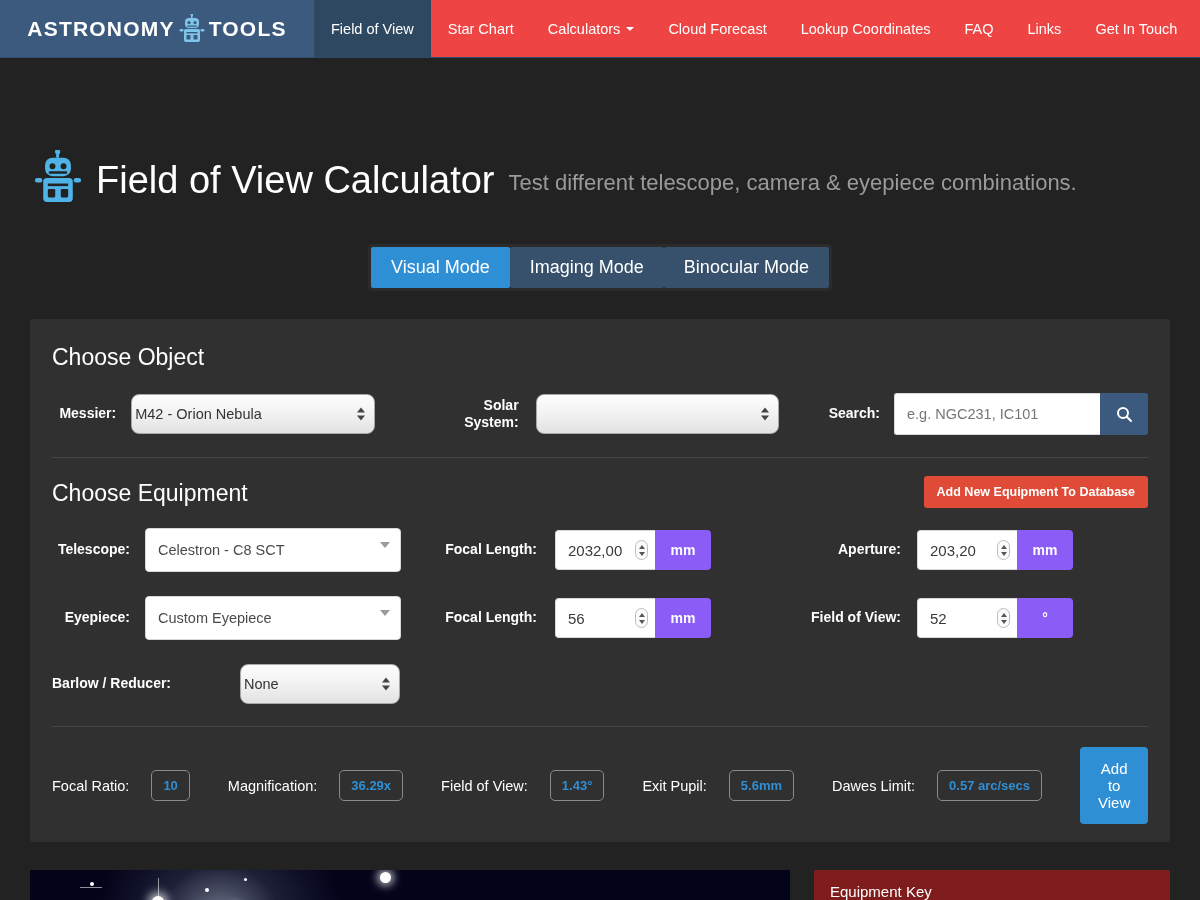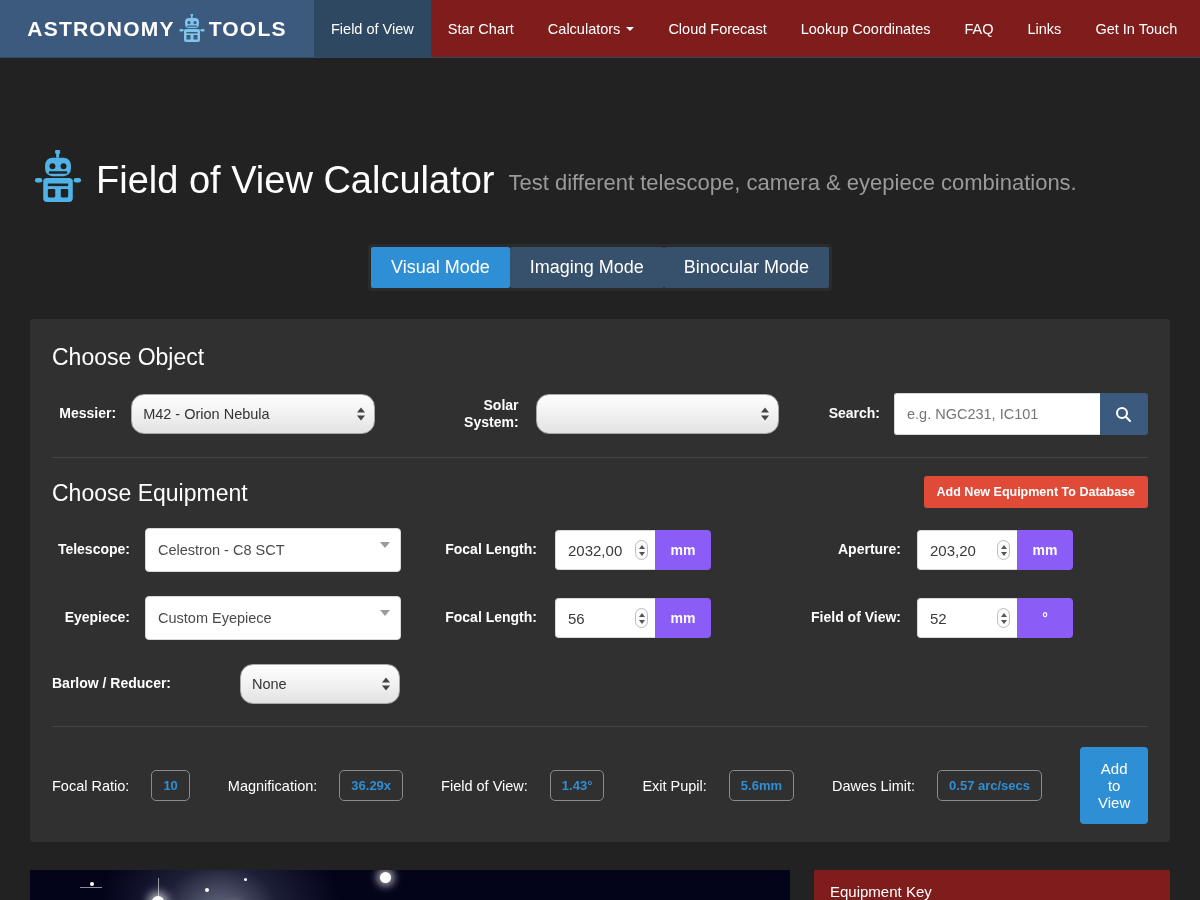--- a/index.html
+++ b/index.html
@@ -7,21 +7,21 @@
     margin: 0; padding: 0;
     width: 1200px; height: 900px;
     background: #222222;
     font-family: "Liberation Sans", sans-serif;
     overflow: hidden;
   }
 
   
   .navbar {
     height: 58px;
-    background: #7f1d1d;
+    background: #ef4444;
     display: flex;
     align-items: stretch;
     border-bottom: 1px solid #2f4a69;
   }
   .brand {
     width: 314px;
     display: flex;
     align-items: center;
     justify-content: center;
     gap: 0px;
@@ -124,25 +124,25 @@
     font-size: 14px;
     font-weight: bold;
     text-align: right;
     line-height: 1.25;
   }
 
   
   .nsel {
     position: relative;
     height: 40px;
-    border-radius: 13px;
+    border-radius: 8px;
     border: 1px solid #a8a8a8;
     background: linear-gradient(180deg, #fdfdfd 0%, #f3f3f3 45%, #e2e2e2 100%);
     display: flex; align-items: center;
-    padding: 0 30px 0 11px;
+    padding: 0 30px 0 3px;
     color: #333333;
     font-size: 14.5px;
     cursor: pointer;
     overflow: hidden;
   }
   .nsel .updown {
     position: absolute; right: 9px; top: 50%;
     transform: translateY(-50%);
     display: flex; flex-direction: column; gap: 3px;
   }

